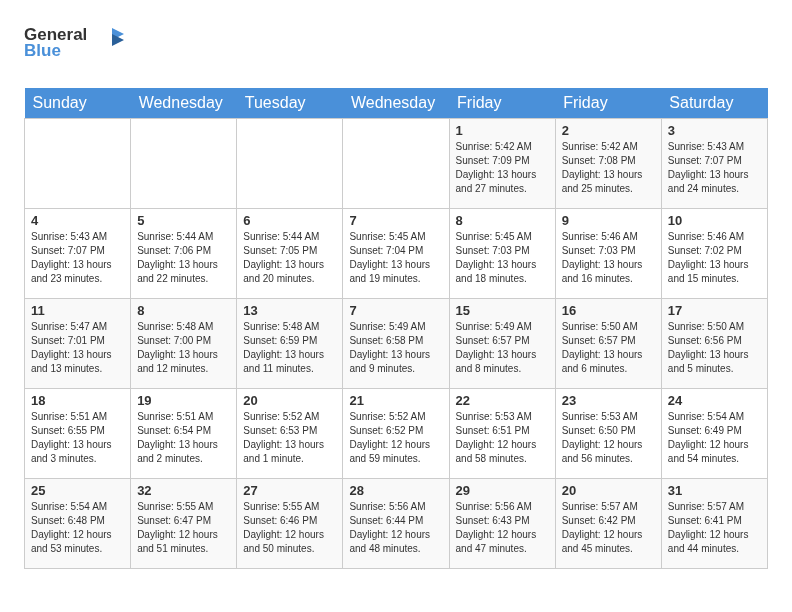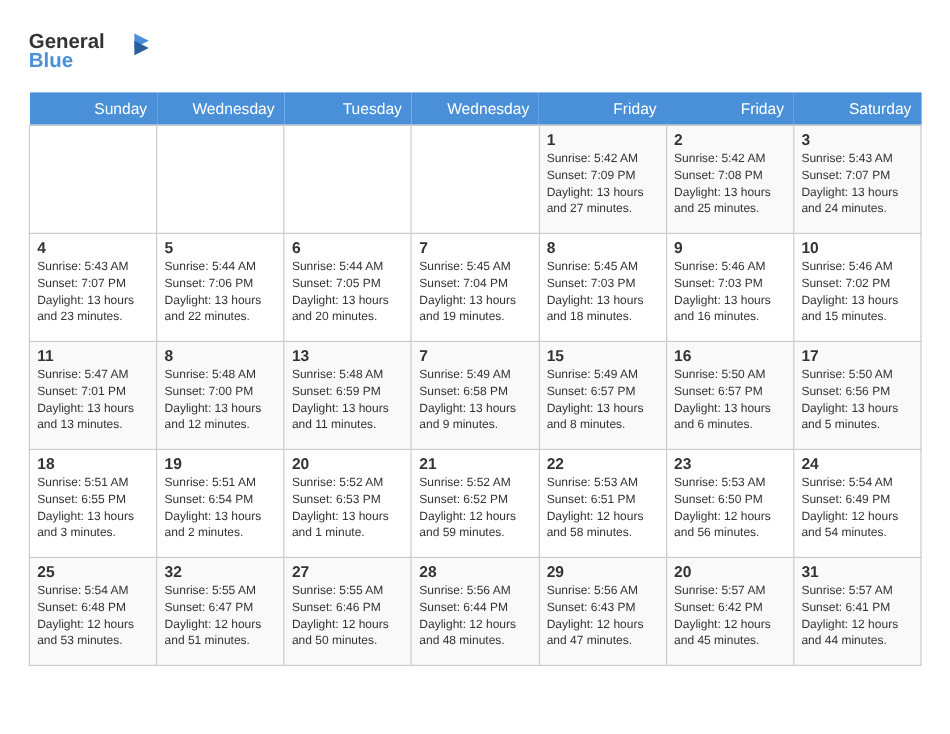--- a/index.html
+++ b/index.html
@@ -1,29 +1,29 @@
 <!DOCTYPE html>
 <html><head>
   <meta charset="utf-8">
   <style>
     * { box-sizing: border-box; margin: 0; padding: 0; }
     body { font-family: Arial, sans-serif; background: #fff; width: 792px; min-height: 612px; }
     .container { padding: 20px 24px; }
-    .header { display: flex; align-items: flex-start; justify-content: space-between; margin-bottom: 12px; }
+    .header { display: flex; align-items: flex-start; justify-content: space-between; margin-bottom: 24px; }
     .logo { display: flex; align-items: center; gap: 4px; }
     .title-block { text-align: right; }
     .month-title { font-size: 36px; font-weight: 300; color: #333; }
     .subtitle { font-size: 16px; color: #555; }
     table { width: 100%; border-collapse: collapse; font-size: 11px; }
     thead tr th {
       background: #4a90d9;
       color: #fff;
       padding: 6px 8px;
-      text-align: right;
-      font-size: 13px;
+      text-align: left;
+      font-size: 16px;
       font-weight: normal;
     }
     tbody tr td {
       border: 1px solid #ccc;
       vertical-align: top;
       padding: 4px 6px;
       height: 90px;
       width: 14.28%;
       background: #fff;
     }

